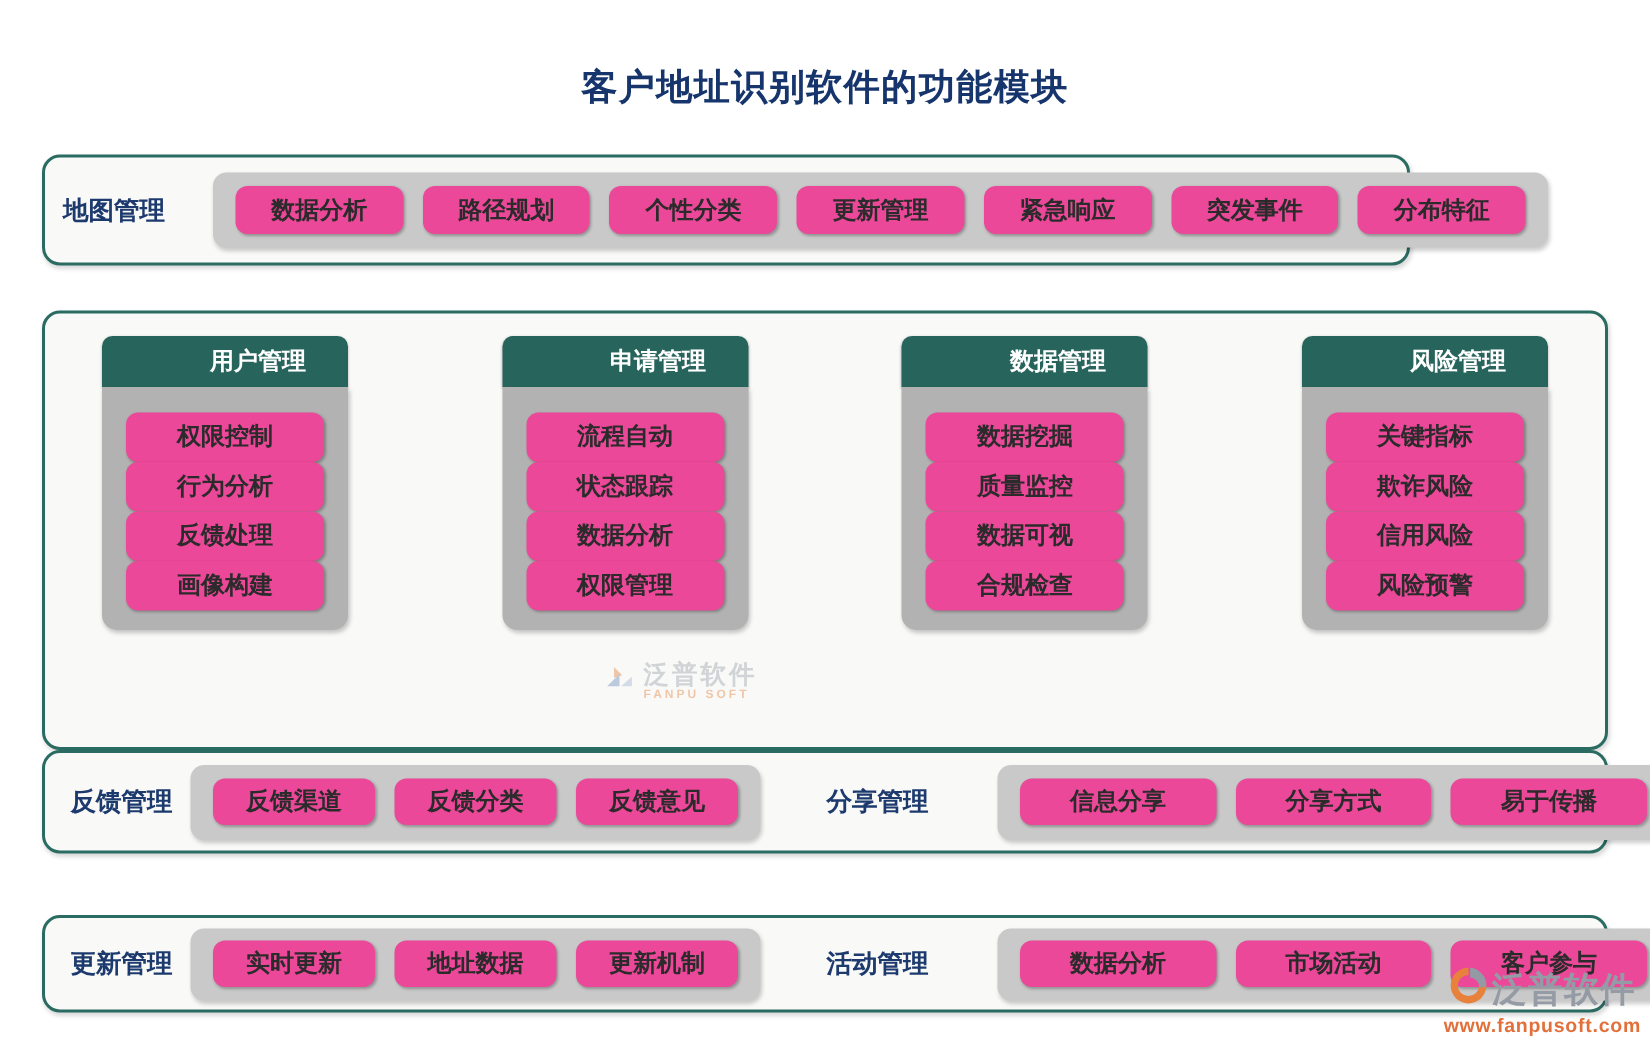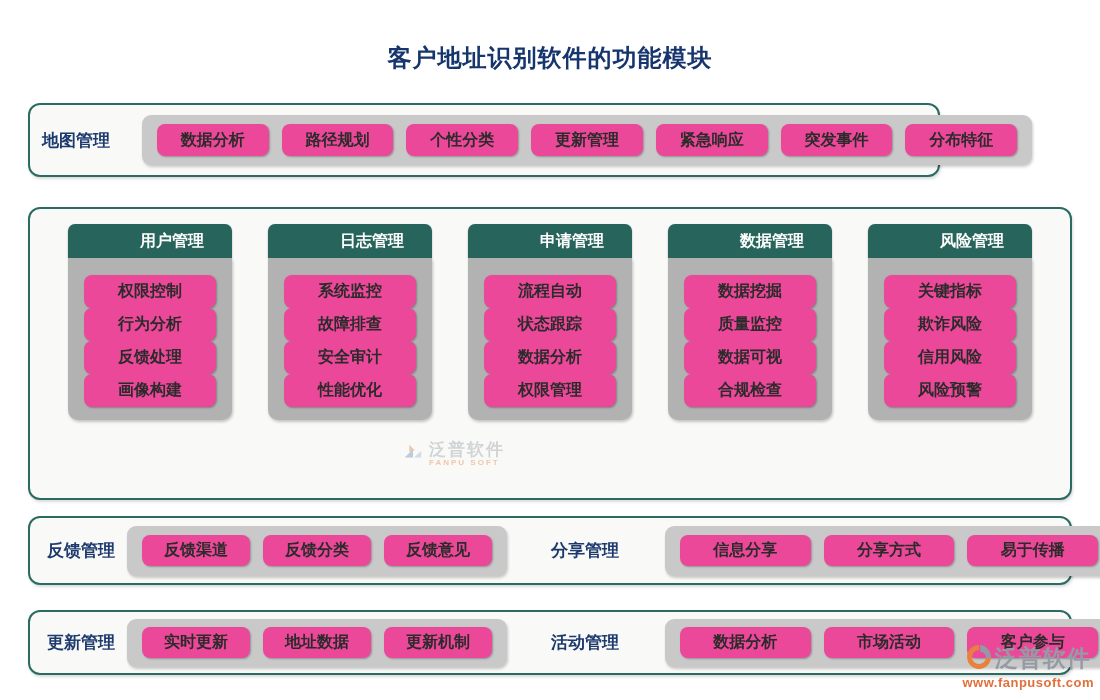--- a/index.html
+++ b/index.html
@@ -50,21 +50,21 @@
     height:34px;border-radius:7px 7px 0 0;display:flex;align-items:center;
     justify-content:center;box-shadow:0 1px 2px rgba(0,0,0,.3);white-space:nowrap;padding-left:44px;
   }
   .col-body{
     background:#b2b2b2;border-radius:0 0 10px 10px;
     padding:17px 16px 13px;display:flex;flex-direction:column;
     box-shadow:1px 2px 3px rgba(0,0,0,.22);
   }
   .col-body .pill{height:33px;}
   
-  #sec-feedback{left:28px;top:516px;width:1044px;height:69px;}
+  #sec-feedback{left:28px;top:500px;width:1044px;height:69px;}
   #sec-update{left:28px;top:610px;width:1044px;height:65px;}
   .group-label-1{margin-left:17px;width:74px;}
   .group-tray-1{margin-left:6px;width:380px;height:50px;}
   .group-label-2{margin-left:44px;width:76px;}
   .group-tray-2{margin-left:38px;width:448px;height:50px;}
   #sec-update .tray{height:48px;}
   .tray .pill{flex:1;height:31px;}
   
   .wm-center{
     position:absolute;left:372px;top:232px;z-index:1;opacity:.5;
@@ -120,29 +120,20 @@
     <div class="module-col">
       <div class="col-header">用户管理</div>
       <div class="col-body">
         <div class="pill">权限控制</div>
         <div class="pill">行为分析</div>
         <div class="pill">反馈处理</div>
         <div class="pill">画像构建</div>
       </div>
     </div>
     <div class="module-col">
-      <div class="col-header">日志管理</div>
-      <div class="col-body">
-        <div class="pill">系统监控</div>
-        <div class="pill">故障排查</div>
-        <div class="pill">安全审计</div>
-        <div class="pill">性能优化</div>
-      </div>
-    </div>
-    <div class="module-col">
       <div class="col-header">申请管理</div>
       <div class="col-body">
         <div class="pill">流程自动</div>
         <div class="pill">状态跟踪</div>
         <div class="pill">数据分析</div>
         <div class="pill">权限管理</div>
       </div>
     </div>
     <div class="module-col">
       <div class="col-header">数据管理</div>

